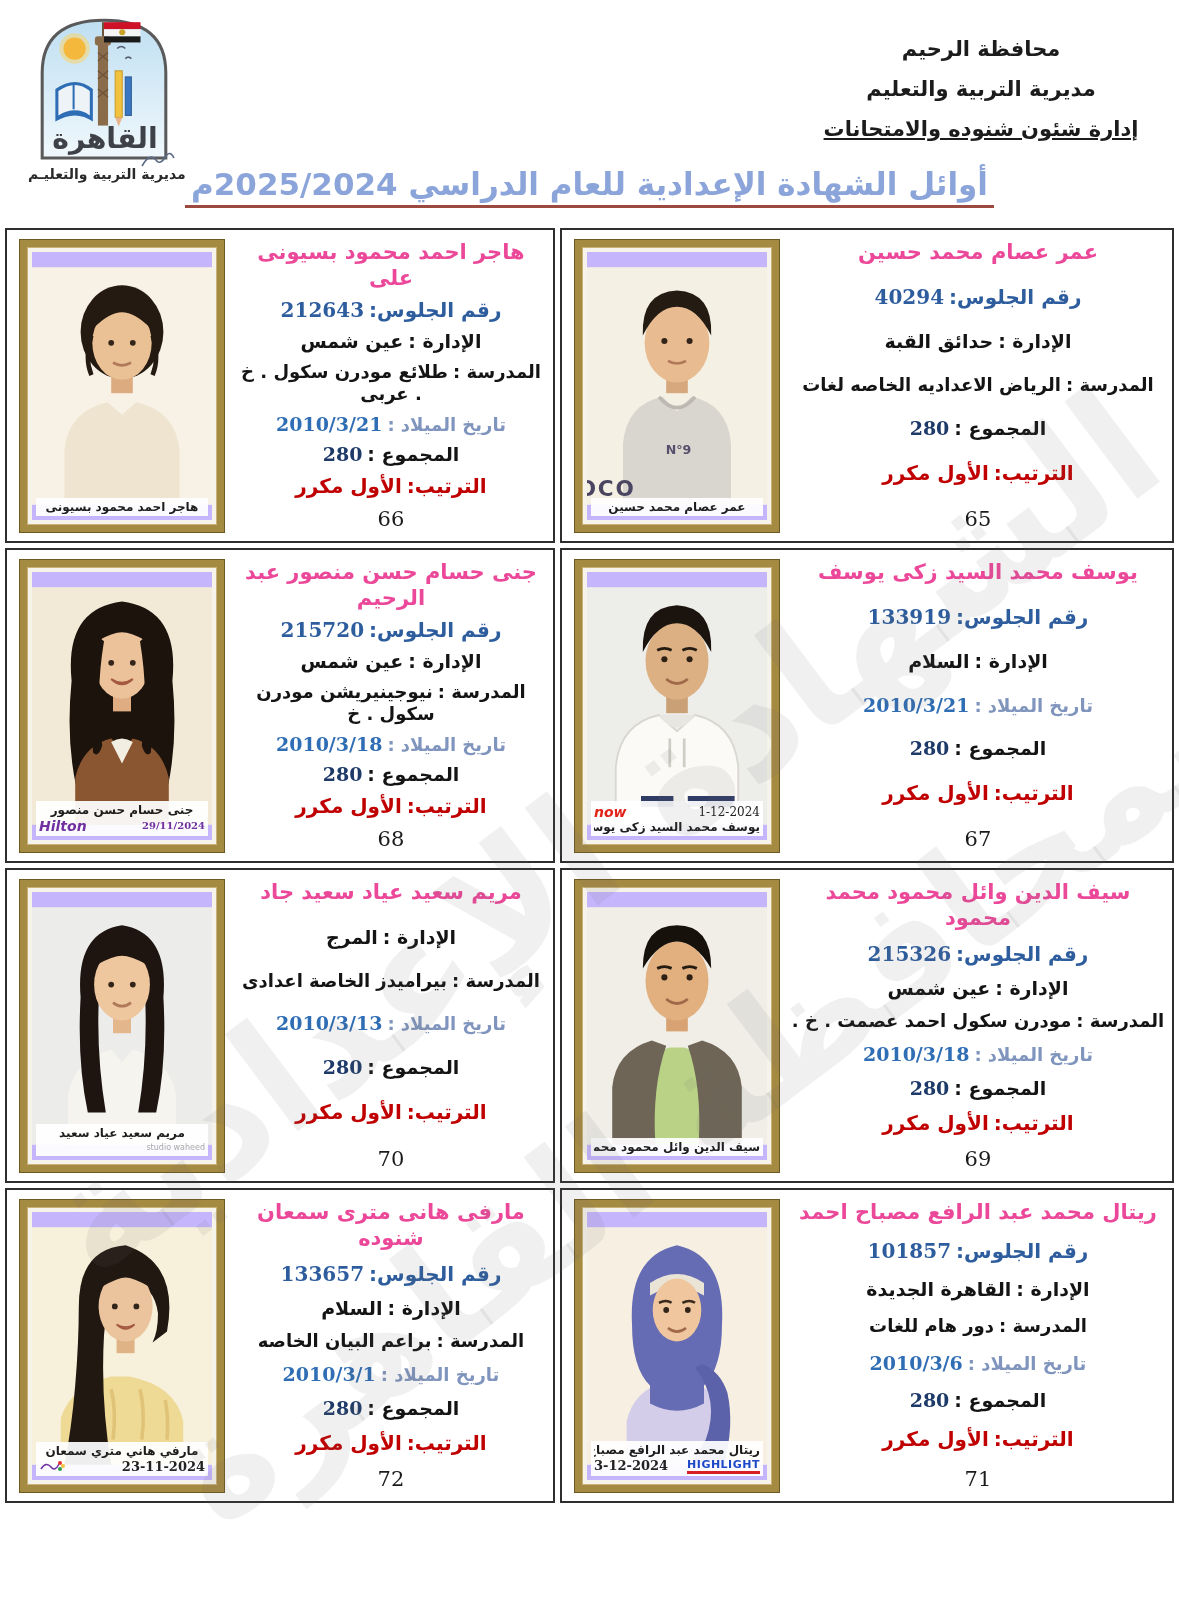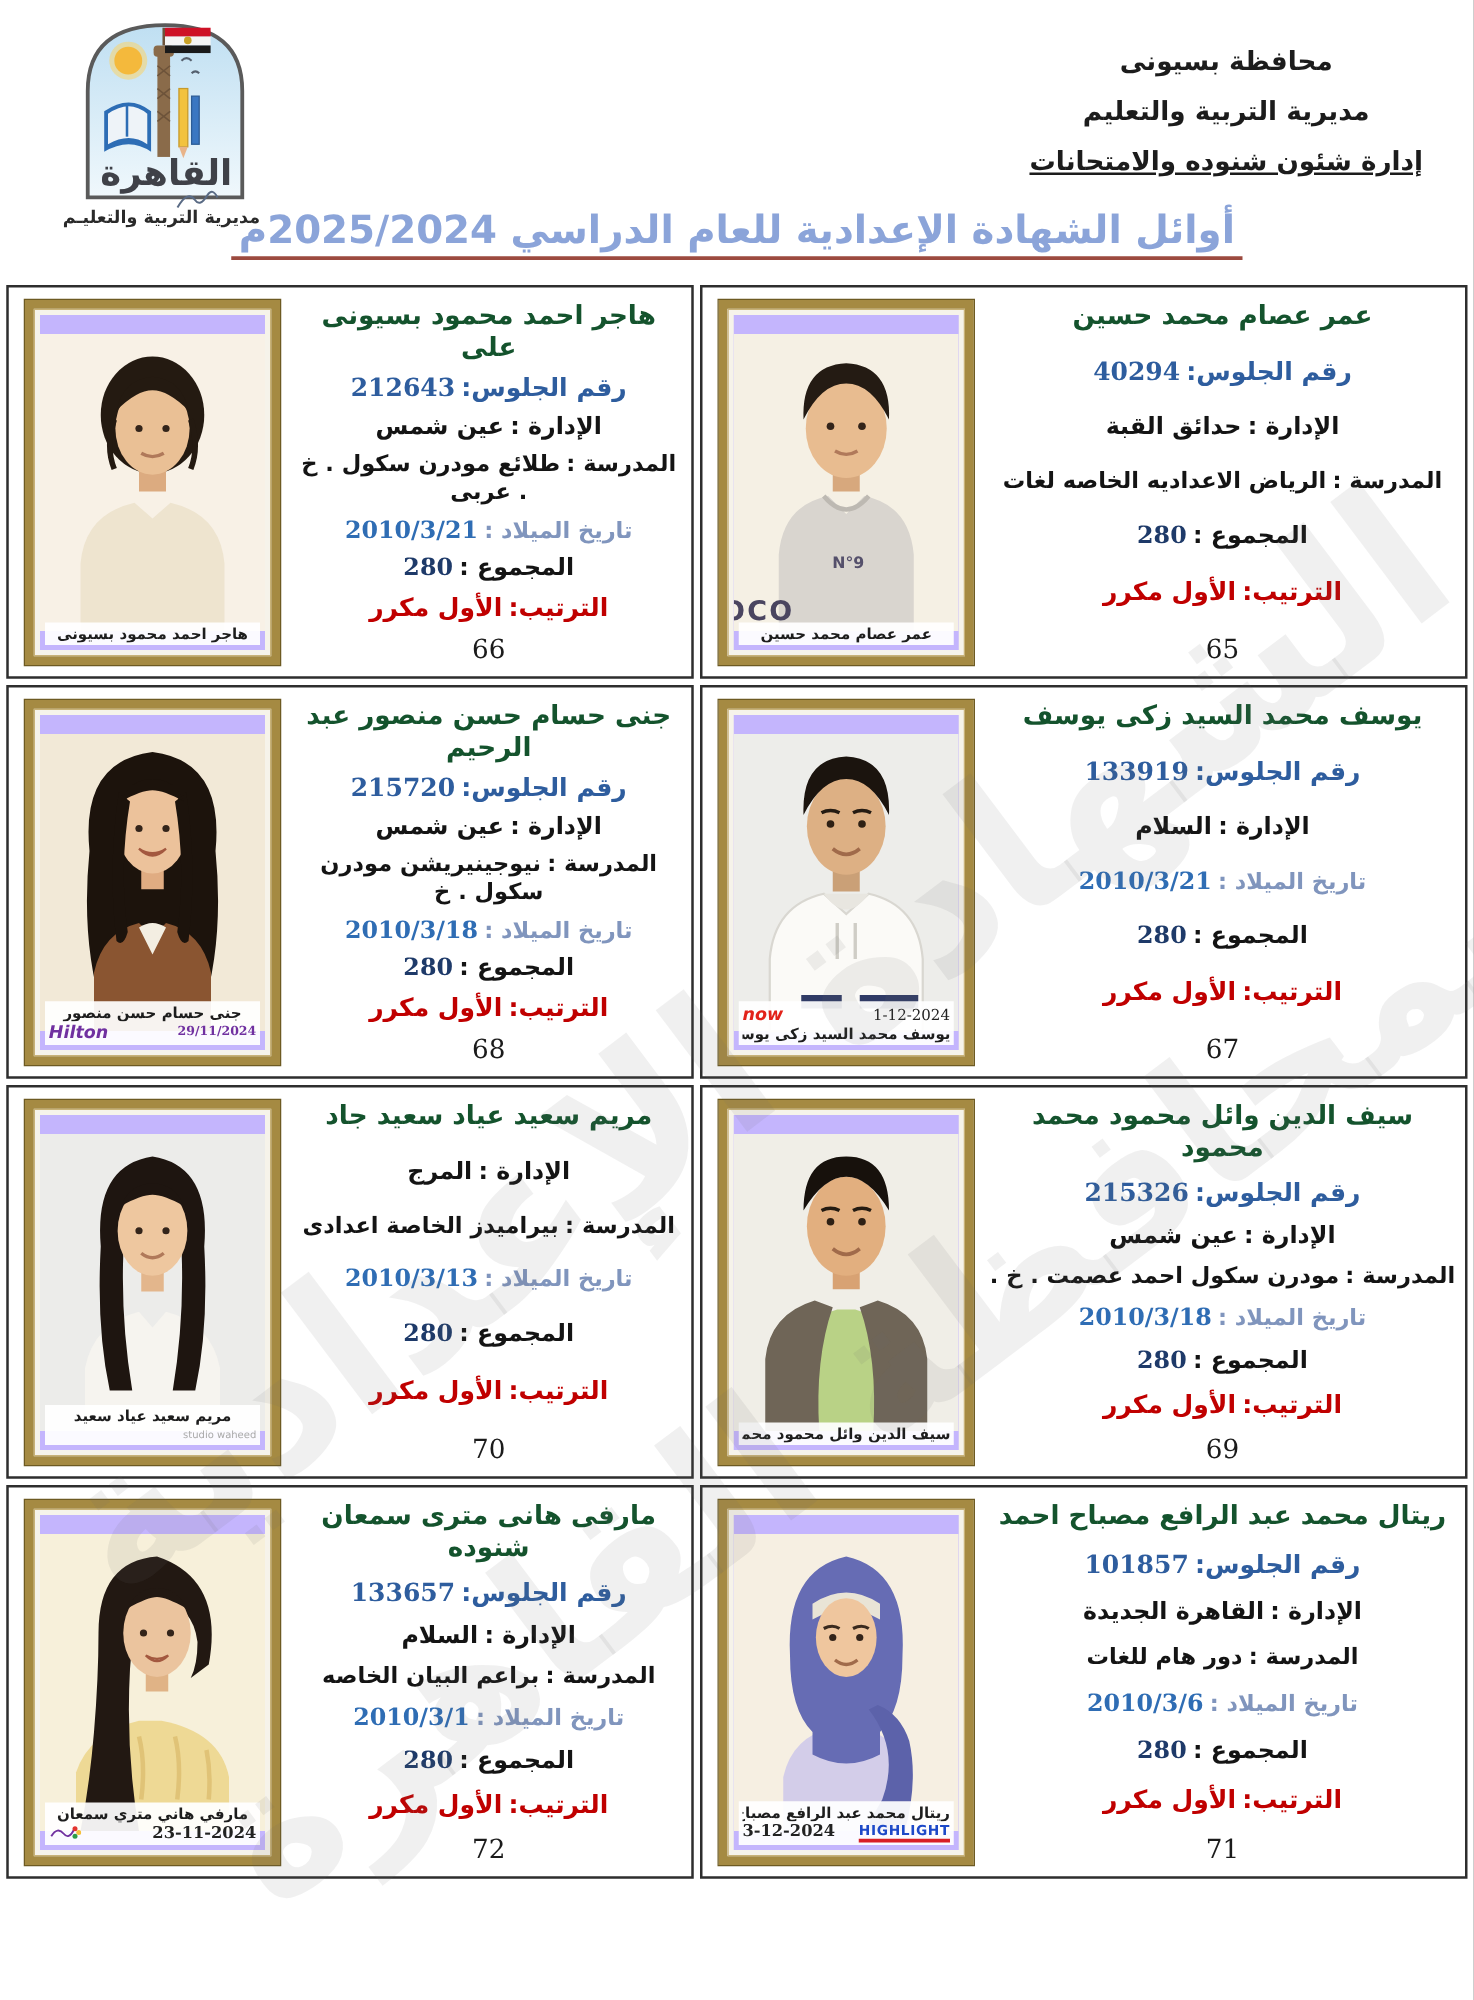--- a/index.html
+++ b/index.html
@@ -1,20 +1,20 @@
 <!DOCTYPE html>
 <html lang="ar"><head>
 <meta charset="utf-8">
 <style>
   html,body{margin:0;padding:0;background:#888;}
   .page{position:relative;width:1179px;height:1600px;background:#fff;overflow:hidden;
         font-family:"DejaVu Sans",sans-serif;margin:0 auto;}
 
   
-  .logo-wrap{position:absolute;left:28px;top:8px;width:180px;text-align:right;}
+  .logo-wrap{position:absolute;left:28px;top:8px;width:180px;text-align:left;}
   .logo-caption{font-size:14px;font-weight:bold;color:#2a2a2a;margin-top:2px;direction:rtl;}
   .gov-block{position:absolute;right:18px;top:30px;width:360px;text-align:center;
              direction:rtl;font-size:21px;font-weight:bold;color:#1c1c1c;line-height:1.9;}
   .gov-line.u{text-decoration:underline;}
 
   .title-bar{position:absolute;top:166px;left:0;right:0;text-align:center;direction:rtl;}
   .title-bar span.t{font-size:31px;font-weight:bold;color:#8ba4d9;
                     border-bottom:3px solid #9c4a3f;padding:0 6px 3px 6px;}
   .scribble{position:absolute;left:138px;top:146px;}
 
@@ -27,21 +27,21 @@
   
   .grid{position:absolute;top:228px;left:5px;right:5px;height:1275px;display:grid;
         grid-template-columns:613fr 549fr;grid-template-rows:repeat(4,1fr);
         gap:5px;direction:rtl;}
   .card{border:2px solid #2e2e2e;background:#fff;display:flex;flex-direction:row;
         padding:7px 4px;box-sizing:border-box;overflow:hidden;}
 
   .info{flex:1;display:flex;flex-direction:column;justify-content:space-between;
         text-align:center;direction:rtl;padding:2px 2px;min-width:0;}
   .line{line-height:1.25;}
-  .l-name{font-size:21px;font-weight:bold;color:#14532d;}
+  .l-name{font-size:21px;font-weight:bold;color:#ec4899;}
   .l-seat{font-size:20px;font-weight:bold;color:#2e5d9e;}
   .l-admin{font-size:19px;font-weight:bold;color:#141414;}
   .l-school{font-size:18px;font-weight:bold;color:#141414;}
   .dob-l{font-size:18px;font-weight:bold;color:#8095bd;}
   .dob-v{font-size:19px;font-weight:bold;color:#2f6db4;}
   .l-total{font-size:19px;font-weight:bold;color:#141414;}
   .t-v{color:#1e3a69;}
   .l-rank{font-size:20px;font-weight:bold;color:#c00000;}
   .l-order{font-size:21px;color:#1b1b1b;}
   .num{font-family:"DejaVu Serif",serif;}
@@ -101,21 +101,21 @@
       </g>
       <rect x="86" y="62" width="7" height="46" fill="#f2c23e" stroke="#c79a2a" stroke-width="1"></rect>
       <path d="M86,108 l3.5,9 3.5,-9 Z" fill="#e8b48a"></path>
       <rect x="96" y="68" width="6" height="38" fill="#3a77c2" stroke="#2c5c96" stroke-width="1"></rect>
       <text x="76" y="138" text-anchor="middle" font-size="28" font-weight="bold" fill="#3f4148">القاهرة</text>
     </svg>
     <div class="logo-caption">مديرية التربية والتعليـم</div>
   </div>
 
   <div class="gov-block">
-    <div class="gov-line">محافظة بسيونى</div>
+    <div class="gov-line">محافظة الرحيم</div>
     <div class="gov-line">مديرية التربية والتعليم</div>
     <div class="gov-line u">إدارة شئون شنوده والامتحانات</div>
   </div>
 
   <svg class="scribble" width="40" height="26">
     <path d="M4,20 q8,-14 14,-6 q4,6 10,-4 q4,-6 8,2" stroke="#5a6b85" stroke-width="1.6" fill="none"></path>
   </svg>
 
   <div class="title-bar">
     <span class="t">أوائل الشهادة الإعدادية للعام الدراسي 2024‏/‏2025م</span>

